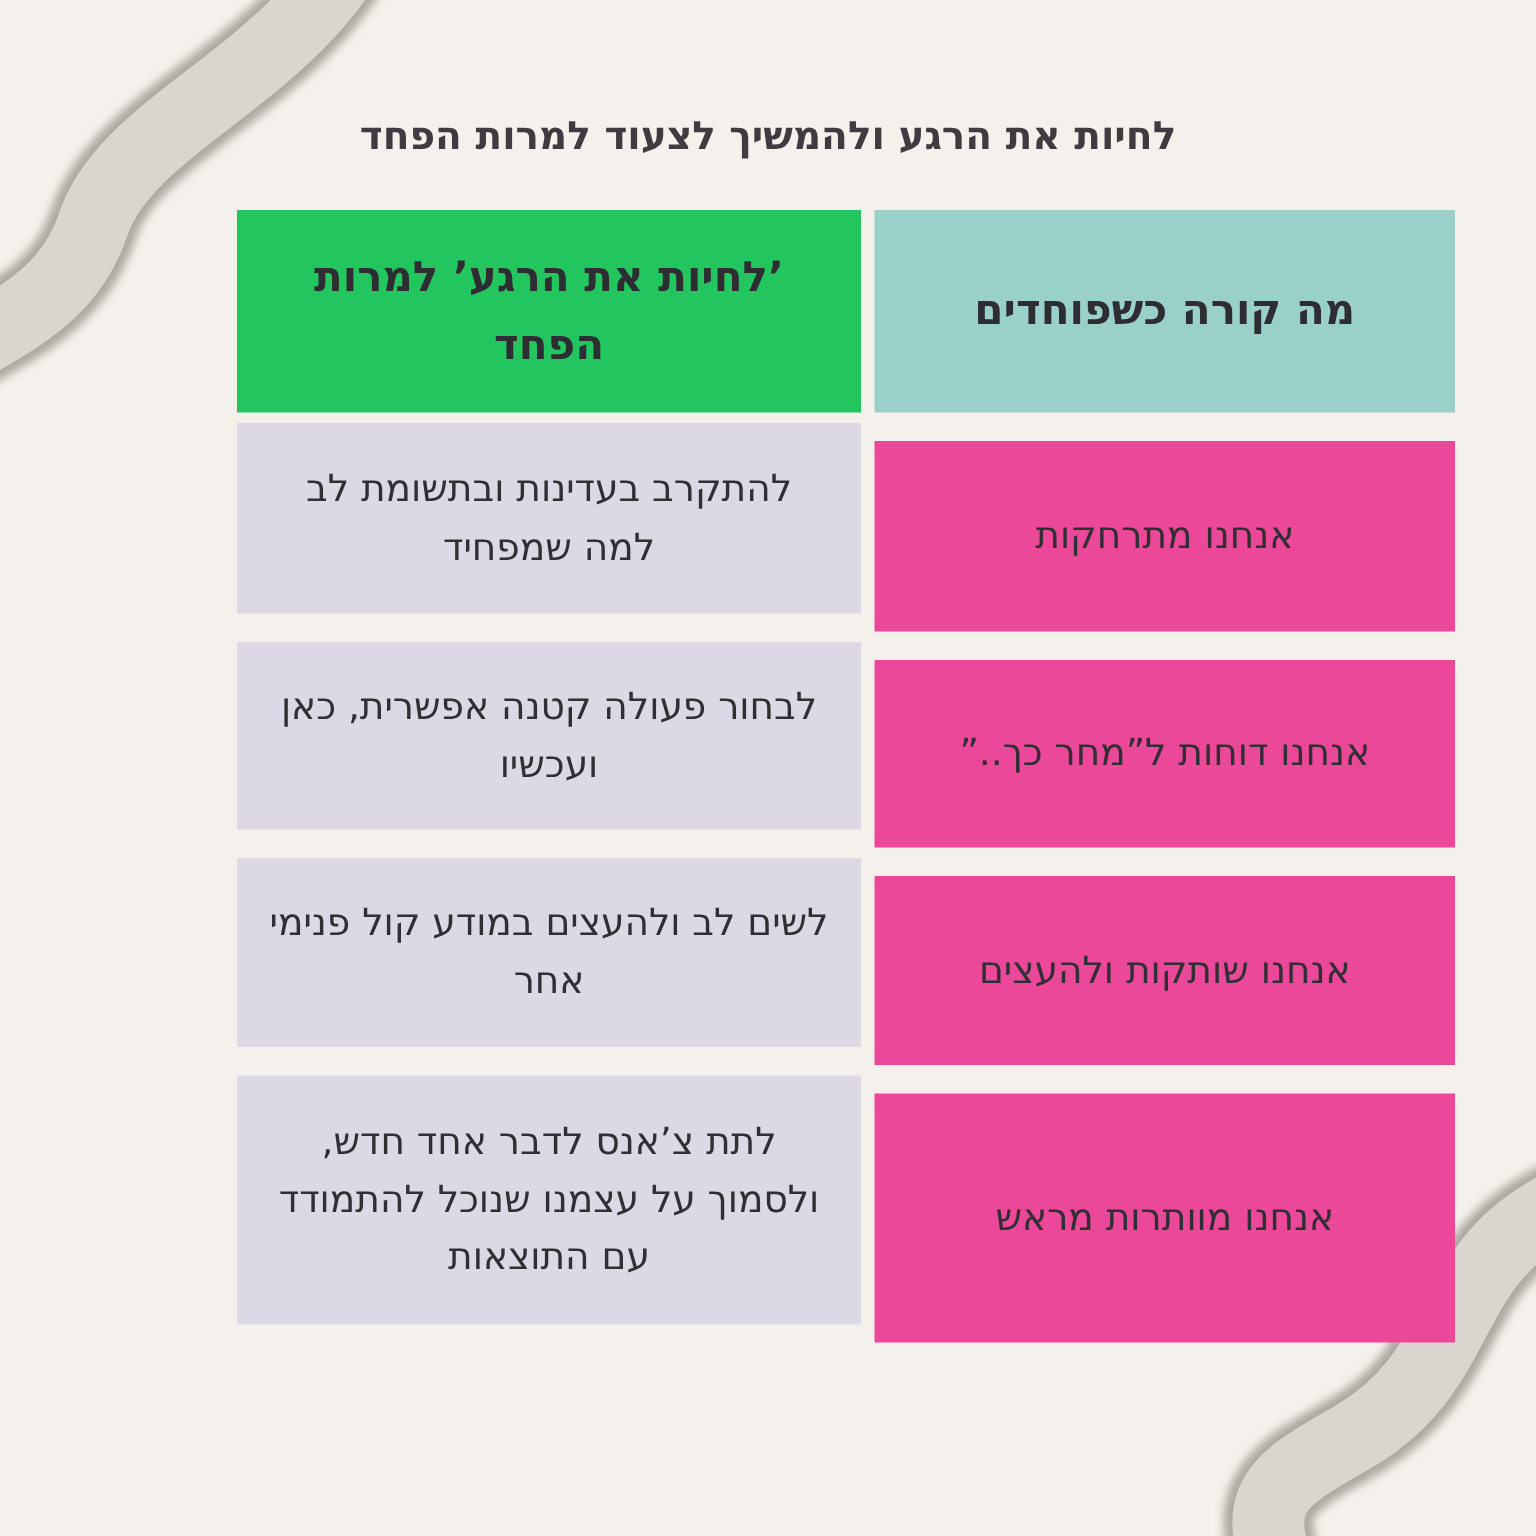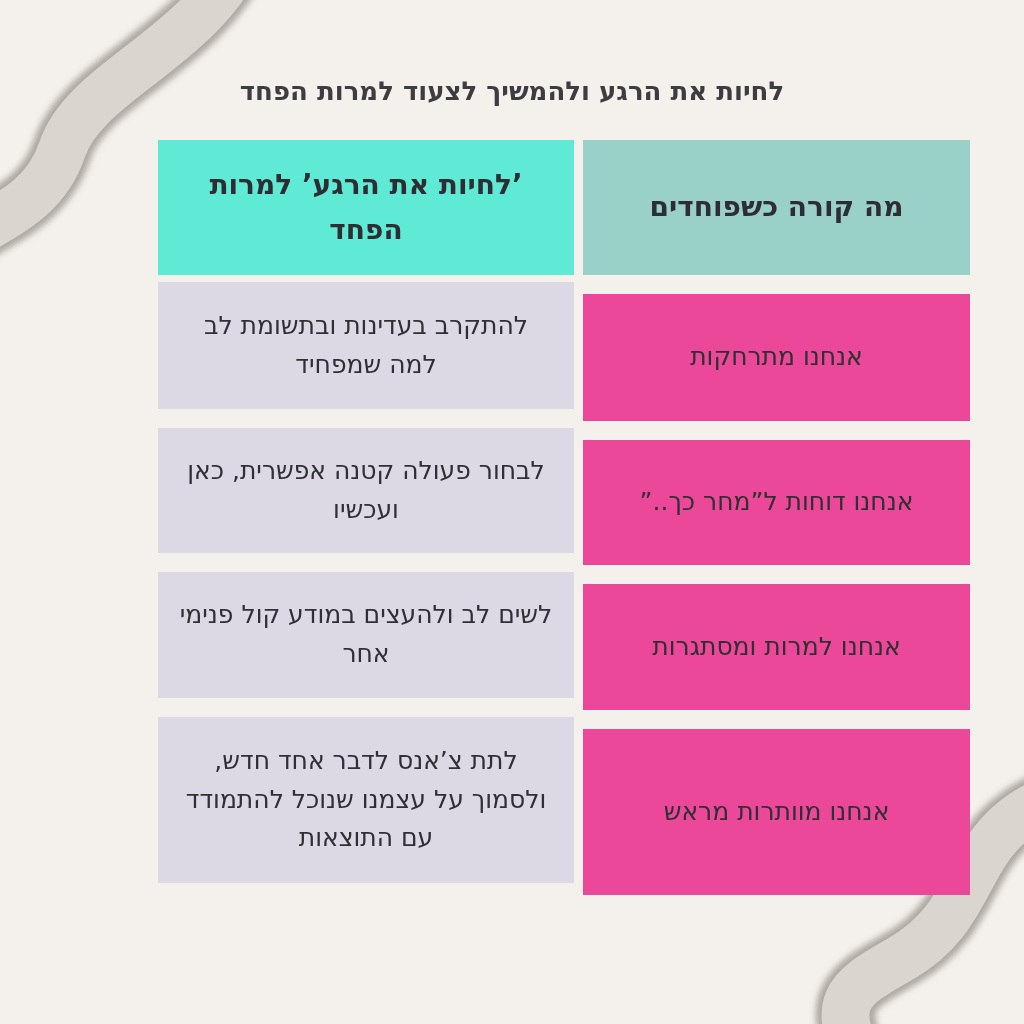--- a/index.html
+++ b/index.html
@@ -54,21 +54,21 @@
   .col-fear { width: 387px; flex: none; }
   .col-live { width: 416px; flex: none; }
   .header-row .cell {
     height: 135px;
     font-size: 28px;
     font-weight: bold;
     color: #2e2d33;
     line-height: 1.6;
   }
   .header-row .col-fear { background: #99d1c8; }
-  .header-row .col-live { background: #5eead4; }
+  .header-row .col-live { background: #22c55e; }
   .body-row .cell {
     font-size: 25px;
     color: #302f33;
     line-height: 1.55;
   }
   .body-row .col-fear { background: #ec4899; margin-top: 12px; }
   .body-row .col-live { background: #dcd9e5; text-align: center; }
   .row-h1 .cell { height: 127px; }
   .row-h2 .cell { height: 125px; }
   .row-h3 .cell { height: 126px; }
@@ -112,21 +112,21 @@
       <div class="cell col-live">להתקרב בעדינות ובתשומת לב למה שמפחיד</div>
     </div>
 
     <div class="t-row body-row row-h2">
       <div class="cell col-fear">אנחנו דוחות ל”מחר כך..”</div>
       <div class="cell col-live">לבחור פעולה קטנה אפשרית, כאן ועכשיו</div>
     </div>
 
 
     <div class="t-row body-row row-h4">
-      <div class="cell col-fear">אנחנו למרות ומסתגרות</div>
+      <div class="cell col-fear">אנחנו שותקות ולהעצים</div>
       <div class="cell col-live">לשים לב ולהעצים במודע קול פנימי אחר</div>
     </div>
 
     <div class="t-row body-row row-h5">
       <div class="cell col-fear">אנחנו מוותרות מראש</div>
       <div class="cell col-live">לתת צ’אנס לדבר אחד חדש, ולסמוך על עצמנו שנוכל להתמודד עם התוצאות</div>
     </div>
 
   </div>
 </div>

